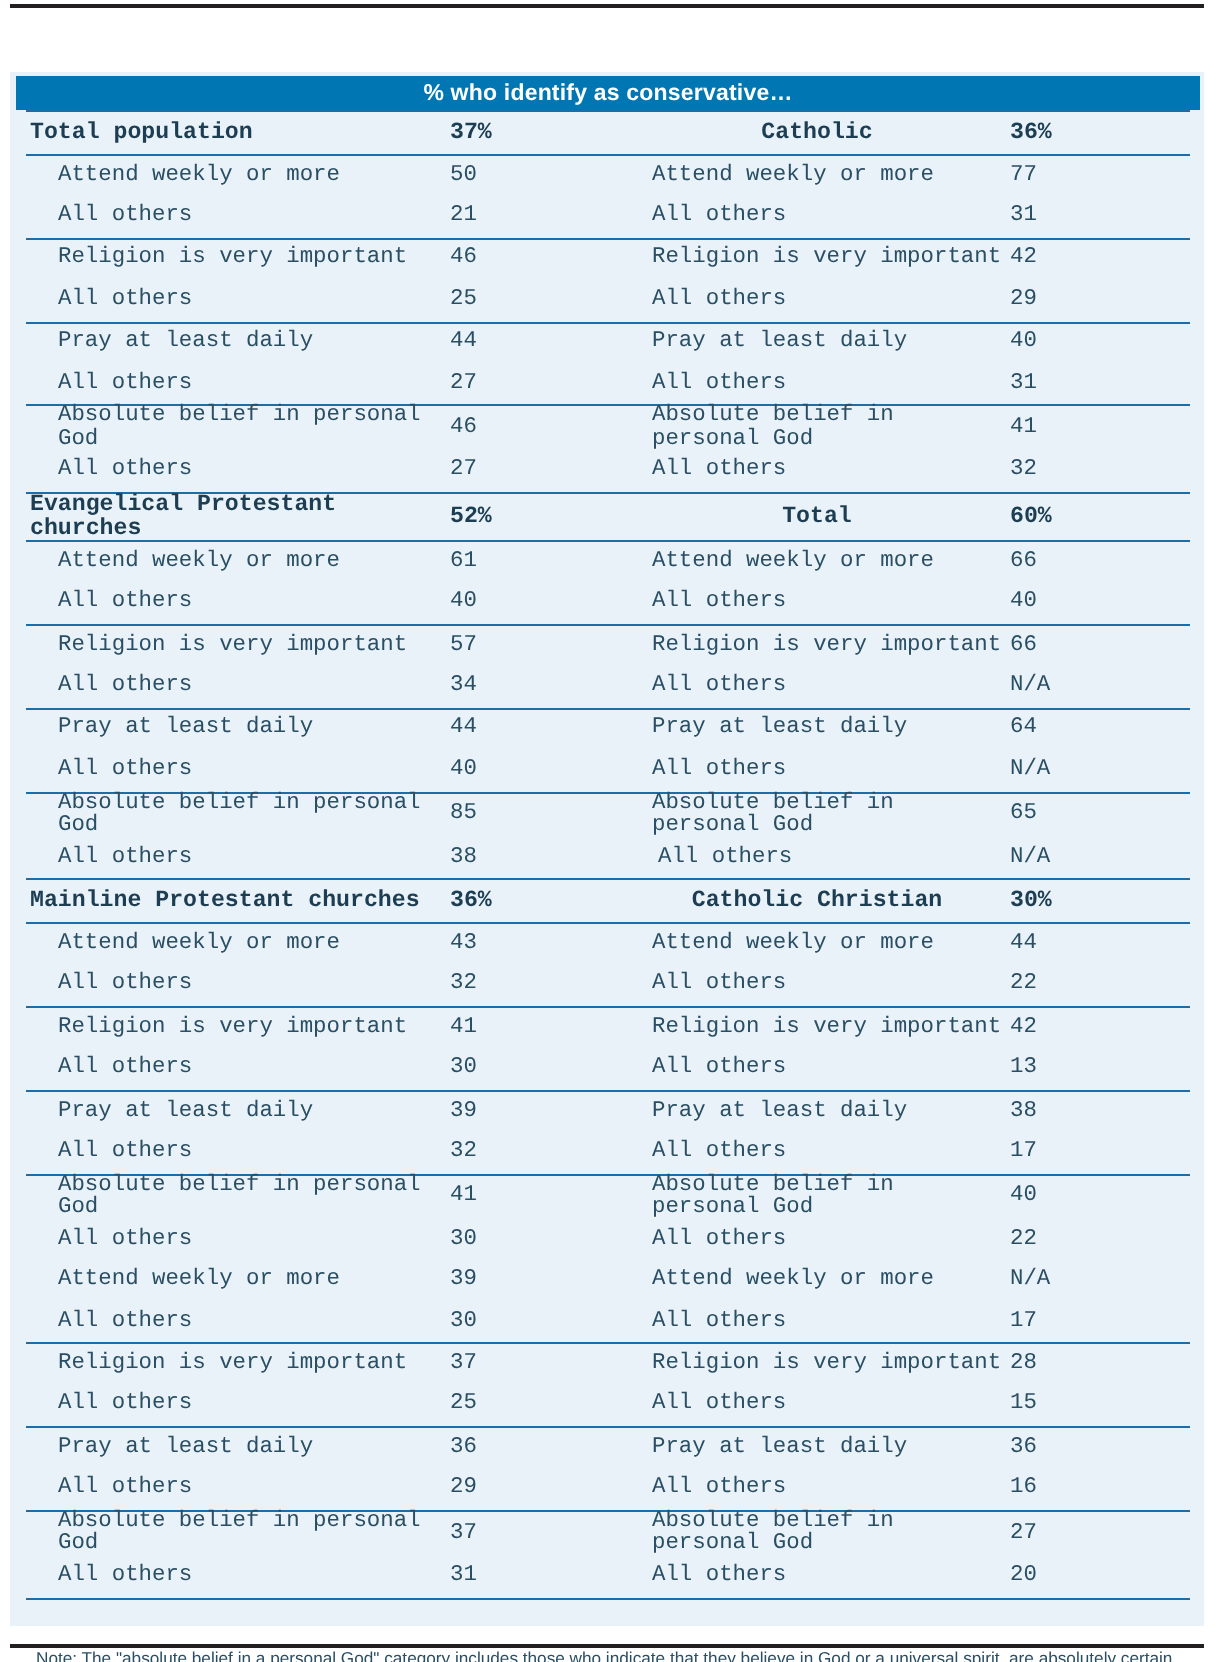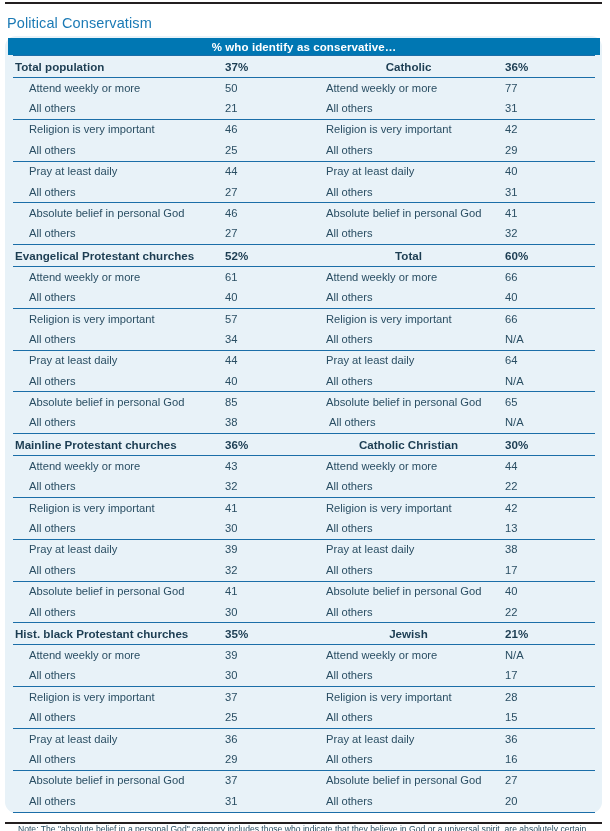--- a/index.html
+++ b/index.html
@@ -46,21 +46,20 @@
     white-space: nowrap;
   }
   .panel {
     position: absolute;
     left: 5px;
     top: 36px;
     width: 597px;
     height: 777px;
     background: #e8f2f8;
     box-sizing: border-box;
-    border-radius: 11px;
   }
   .header-bar {
     position: absolute;
     left: 3px;
     top: 2px;
     width: 592px;
     height: 17px;
     background: #0077b3;
     color: #ffffff;
     font-size: 11.5px;
@@ -68,20 +67,21 @@
     display: flex;
     align-items: center;
     justify-content: center;
     letter-spacing: 0.1px;
   }
   .table-wrap {
     position: absolute;
     left: 0;
     top: 19px;
     width: 597px;
+    font-family: Liberation Mono, monospace;
   }
   table.grid {
     border-collapse: collapse;
     width: 582px;
     margin-left: 8px;
     table-layout: fixed;
   }
   table.grid td {
     padding: 0;
     vertical-align: middle;
@@ -141,21 +141,20 @@
     color: #2a4e63;
   }
 </style>
 </head>
 <body>
 
 <div class="page">
 
   <div class="rule-top"></div>
 
-  <div class="chart-title">Political Conservatism</div>
 
   <div class="panel">
 
     <div class="header-bar">% who identify as conservative…</div>
 
     <div class="table-wrap">
       <table class="grid">
         <colgroup>
           <col class="c-label1">
           <col class="c-val1">
@@ -318,26 +317,20 @@
               <td class="val">41</td>
               <td class="lbl2">Absolute belief in personal God</td>
               <td class="val2">40</td>
             </tr>
             <tr class="detail">
               <td class="lbl">All others</td>
               <td class="val">30</td>
               <td class="lbl2">All others</td>
               <td class="val2">22</td>
             </tr>
-            <tr class="section">
-              <td class="lbl">Hist. black Protestant churches</td>
-              <td class="val">35%</td>
-              <td class="lbl2">Jewish</td>
-              <td class="val2">21%</td>
-            </tr>
             <tr class="detail">
               <td class="lbl">Attend weekly or more</td>
               <td class="val">39</td>
               <td class="lbl2">Attend weekly or more</td>
               <td class="val2">N/A</td>
             </tr>
             <tr class="detail">
               <td class="lbl">All others</td>
               <td class="val">30</td>
               <td class="lbl2">All others</td>

